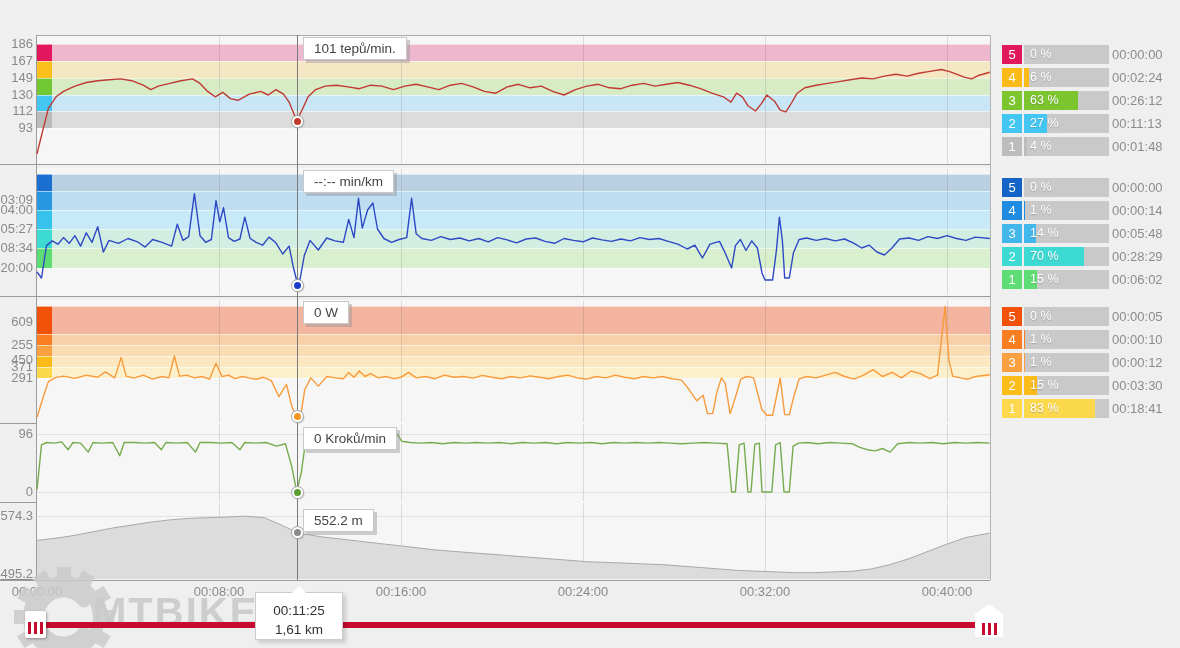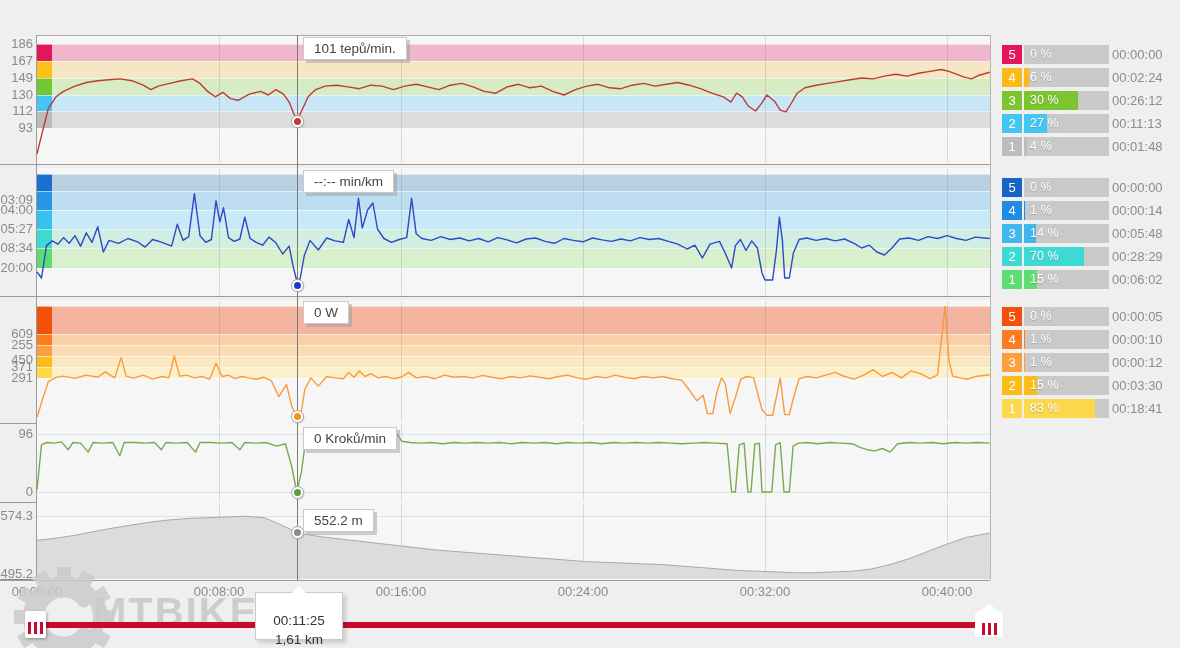--- a/index.html
+++ b/index.html
@@ -41,21 +41,21 @@
                 filter:drop-shadow(1px 1px 2px rgba(0,0,0,.3));}
   .stripe{display:inline-block;width:3px;height:12px;background:#c60b2f;margin:0 1.5px;vertical-align:middle;}
   #handle-left .stripes{margin-top:7px;}
   #handle-right .stripes{margin-top:15px;}
   #cursor-tip{position:absolute;left:255px;top:592px;width:86px;height:46px;background:#fff;
               border:1px solid #ccc;box-shadow:3px 3px 4px rgba(0,0,0,.15);z-index:7;
               text-align:center;color:#333;font-size:13.5px;}
   #cursor-tip .arrow{position:absolute;left:36px;top:-7px;width:0;height:0;
               border-left:7px solid transparent;border-right:7px solid transparent;
               border-bottom:7px solid #fff;}
-  #cursor-tip .l1{margin-top:20px;} #cursor-tip .l2{margin-top:4px;}
+  #cursor-tip .l1{margin-top:10px;} #cursor-tip .l2{margin-top:4px;}
 </style>
 </head>
 <body>
 
 <div id="app">
   <div id="chart-layer">
       <div class="panel-bg" style="top: 35px; height: 129px;"></div>
       <div class="band" style="top: 44px; height: 17px; background: rgb(238, 183, 206);"></div>
       <div class="swatch" style="top: 44px; height: 17px; background: rgb(227, 23, 94);"></div>
       <div class="band" style="top: 61px; height: 17px; background: rgb(246, 231, 196);"></div>
@@ -127,21 +127,21 @@
       <div class="wline" style="top: 334px;"></div>
       <div class="wline" style="top: 345px;"></div>
       <div class="wline" style="top: 356px;"></div>
       <div class="wline" style="top: 367px;"></div>
       <div class="wline" style="top: 378px;"></div>
       <div class="vgrid" style="left: 219px; top: 301px; height: 121px;"></div>
       <div class="vgrid" style="left: 401px; top: 301px; height: 121px;"></div>
       <div class="vgrid" style="left: 583px; top: 301px; height: 121px;"></div>
       <div class="vgrid" style="left: 765px; top: 301px; height: 121px;"></div>
       <div class="vgrid" style="left: 947px; top: 301px; height: 121px;"></div>
-      <div class="ylab" style="left: 0px; top: 326px;">609</div>
+      <div class="ylab" style="left: 0px; top: 314px;">609</div>
       <div class="ylab" style="left: 0px; top: 337px;">255</div>
       <div class="ylab" style="left: 0px; top: 352px;">450</div>
       <div class="ylab" style="left: 0px; top: 359px;">371</div>
       <div class="ylab" style="left: 0px; top: 370px;">291</div>
       <div class="hline" style="top: 423px;"></div>
       <div class="panel-bg" style="top: 423px; height: 79px;"></div>
       <div class="wline" style="top: 434px; background: rgb(226, 226, 226);"></div>
       <div class="wline" style="top: 492px; background: rgb(226, 226, 226);"></div>
       <div class="vgrid" style="left: 219px; top: 424px; height: 77px;"></div>
       <div class="vgrid" style="left: 401px; top: 424px; height: 77px;"></div>
@@ -202,21 +202,21 @@
           <div class="zbarbg">
             <div class="zfill" style="background:#fcba18;width:5px"></div>
             <div class="zpct">6 %</div>
           </div>
           <div class="ztime">00:02:24</div>
         </div>
         <div class="zrow" style="top: 46px;">
           <div class="znum" style="background:#7cc52e">3</div>
           <div class="zbarbg">
             <div class="zfill" style="background:#7cc52e;width:54px"></div>
-            <div class="zpct">30 %</div>
+            <div class="zpct">63 %</div>
           </div>
           <div class="ztime">00:26:12</div>
         </div>
         <div class="zrow" style="top: 69px;">
           <div class="znum" style="background:#43c6f2">2</div>
           <div class="zbarbg">
             <div class="zfill" style="background:#43c6f2;width:23px"></div>
             <div class="zpct">27 %</div>
           </div>
           <div class="ztime">00:11:13</div>

